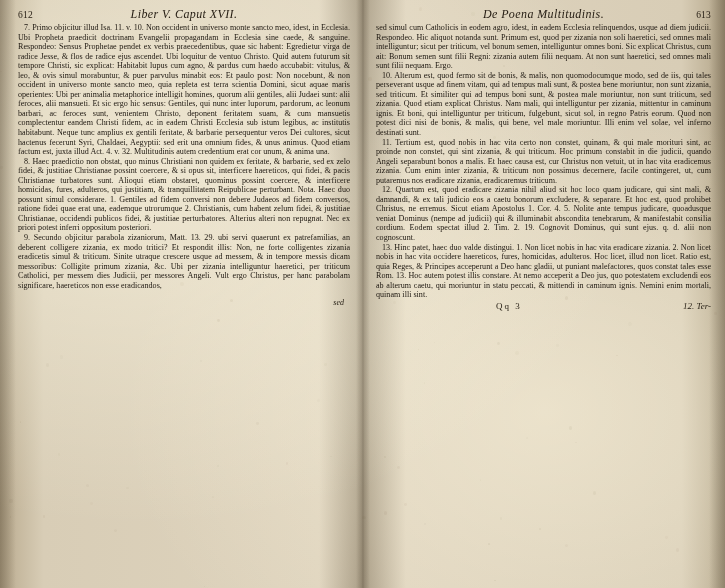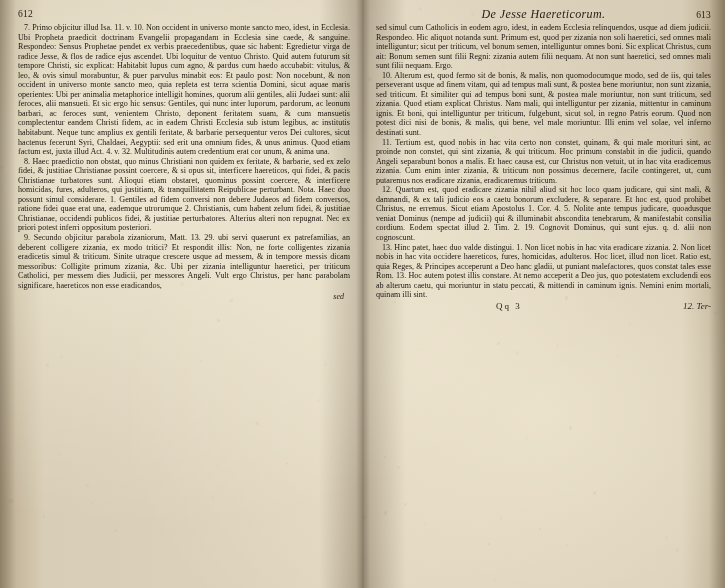--- a/index.html
+++ b/index.html
@@ -75,21 +75,21 @@
   .col p {
     margin: 0;
     text-indent: 6px;
   }
   .col p.noind { text-indent: 0; }
 
   .catch {
     text-align: right;
     font-size: 8px;
     font-style: italic;
-    margin-top: 2px;
+    margin-top: 8px;
     padding-right: 6px;
     color: #231c12;
   }
   .sig {
     display: flex;
     justify-content: space-between;
     align-items: baseline;
     font-size: 9px;
     margin-top: 1px;
     color: #231c12;
@@ -119,35 +119,36 @@
 <body>
 
 <div class="book">
 
   <div class="edge-shadow-l"></div>
   <div class="edge-shadow-r"></div>
 
   <div class="page left">
     <div class="hdr">
       <span class="folio">612</span>
+      <span class="title">Liber V. Caput XVII.</span>
       <span class="folio" style="visibility:hidden">612</span>
     </div>
     <div class="col">
       <p>7. Primo objicitur illud Isa. 11. v. 10. Non occident in universo monte sancto meo, idest, in Ecclesia. Ubi Propheta praedicit doctrinam Evangelii propagandam in Ecclesia sine caede, &amp; sanguine. Respondeo: Sensus Prophetae pendet ex verbis praecedentibus, quae sic habent: Egredietur virga de radice Jesse, &amp; flos de radice ejus ascendet. Ubi loquitur de ventuo Christo. Quid autem futurum sit tempore Christi, sic explicat: Habitabit lupus cum agno, &amp; pardus cum haedo accubabit: vitulus, &amp; leo, &amp; ovis simul morabuntur, &amp; puer parvulus minabit eos: Et paulo post: Non nocebunt, &amp; non occident in universo monte sancto meo, quia repleta est terra scientia Domini, sicut aquae maris operientes: Ubi per animalia metaphorice intelligit homines, quorum alii gentiles, alii Judaei sunt: alii feroces, alii mansueti. Et sic ergo hic sensus: Gentiles, qui nunc inter luporum, pardorum, ac leonum barbari, ac feroces sunt, venientem Christo, deponent feritatem suam, &amp; cum mansuetis complectentur eandem Christi fidem, ac in eadem Christi Ecclesia sub istum legibus, ac institutis habitabunt. Neque tunc amplius ex gentili feritate, &amp; barbarie persequentur veros Dei cultores, sicut hactenus fecerunt Syri, Chaldaei, Aegyptii: sed erit una omnium fides, &amp; unus animus. Quod etiam factum est, juxta illud Act. 4. v. 32. Multitudinis autem credentium erat cor unum, &amp; anima una.</p>
       <p>8. Haec praedictio non obstat, quo minus Christiani non quidem ex feritate, &amp; barbarie, sed ex zelo fidei, &amp; justitiae Christianae possint coercere, &amp; si opus sit, interficere haereticos, qui fidei, &amp; pacis Christianae turbatores sunt. Alioqui etiam obstaret, quominus possint coercere, &amp; interficere homicidas, fures, adulteros, qui justitiam, &amp; tranquillitatem Reipublicae perturbant. Nota. Haec duo possunt simul considerare. 1. Gentiles ad fidem conversi non debere Judaeos ad fidem conversos, ratione fidei quae erat una, eademque utrorumque 2. Christianis, cum habent zelum fidei, &amp; justitiae Christianae, occidendi publicos fidei, &amp; justitiae perturbatores. Alterius alteri non repugnat. Nec ex priori potest inferri oppositum posteriori.</p>
       <p>9. Secundo objicitur parabola zizaniorum, Matt. 13. 29. ubi servi quaerunt ex patrefamilias, an deberent colligere zizania, ex modo tritici? Et respondit illis: Non, ne forte colligentes zizania eradicetis simul &amp; triticum. Sinite utraque crescere usque ad messem, &amp; in tempore messis dicam messoribus: Colligite primum zizania, &amp;c. Ubi per zizania intelliguntur haeretici, per triticum Catholici, per messem dies Judicii, per messores Angeli. Vult ergo Christus, per hanc parabolam significare, haereticos non esse eradicandos,</p>
       <p></p>
     </div>
     <div class="catch">sed</div>
   </div>
 
   <div class="page right">
     <div class="hdr">
       <span class="folio" style="visibility:hidden">613</span>
-      <span class="title">De Jesse Haereticorum.</span>
+      <span class="title">De Poena Multitudinis.</span>
       <span class="folio">613</span>
     </div>
     <div class="col">
       <p class="noind">sed simul cum Catholicis in eodem agro, idest, in eadem Ecclesia relinquendos, usque ad diem judicii. Respondeo. Hic aliquot notanda sunt. Primum est, quod per zizania non soli haeretici, sed omnes mali intelliguntur; sicut per triticum, vel bonum semen, intelliguntur omnes boni. Sic explicat Christus, cum ait: Bonum semen sunt filii Regni: zizania autem filii nequam. At non sunt haeretici, sed omnes mali sunt filii nequam. Ergo.</p>
       <p>10. Alterum est, quod fermo sit de bonis, &amp; malis, non quomodocumque modo, sed de iis, qui tales perseverant usque ad finem vitam, qui ad tempus mali sunt, &amp; postea bene moriuntur, non sunt zizania, sed triticum. Et similiter qui ad tempus boni sunt, &amp; postea male moriuntur, non sunt triticum, sed zizania. Quod etiam explicat Christus. Nam mali, qui intelliguntur per zizania, mittentur in caminum ignis. Et boni, qui intelliguntur per triticum, fulgebunt, sicut sol, in regno Patris eorum. Quod non potest dici nisi de bonis, &amp; malis, qui bene, vel male moriuntur. Illi enim vel solae, vel inferno destinati sunt.</p>
       <p>11. Tertium est, quod nobis in hac vita certo non constet, quinam, &amp; qui male morituri sint, ac proinde non constet, qui sint zizania, &amp; qui triticum. Hoc primum constabit in die judicii, quando Angeli separabunt bonos a malis. Et haec causa est, cur Christus non vetuit, ut in hac vita eradicemus zizania. Cum enim inter zizania, &amp; triticum non possimus decernere, facile contingeret, ut, cum putaremus nos eradicare zizania, eradicaremus triticum.</p>
       <p>12. Quartum est, quod eradicare zizania nihil aliud sit hoc loco quam judicare, qui sint mali, &amp; damnandi, &amp; ex tali judicio eos a caetu bonorum excludere, &amp; separare. Et hoc est, quod prohibet Christus, ne erremus. Sicut etiam Apostolus 1. Cor. 4. 5. Nolite ante tempus judicare, quoadusque veniat Dominus (nempe ad judicii) qui &amp; illuminabit abscondita tenebrarum, &amp; manifestabit consilia cordium. Eodem spectat illud 2. Tim. 2. 19. Cognovit Dominus, qui sunt ejus. q. d. alii non cognoscunt.</p>
       <p>13. Hinc patet, haec duo valde distingui. 1. Non licet nobis in hac vita eradicare zizania. 2. Non licet nobis in hac vita occidere haereticos, fures, homicidas, adulteros. Hoc licet, illud non licet. Ratio est, quia Reges, &amp; Principes acceperunt a Deo hanc gladii, ut puniant malefactores, quos constat tales esse Rom. 13. Hoc autem potest illis constare. At nemo acceperit a Deo jus, quo potestatem excludendi eos ab alterum caetu, qui moriuntur in statu peccati, &amp; mittendi in caminum ignis. Nemini enim mortali, quinam illi sint.</p>
     </div>
     <div class="sig">

